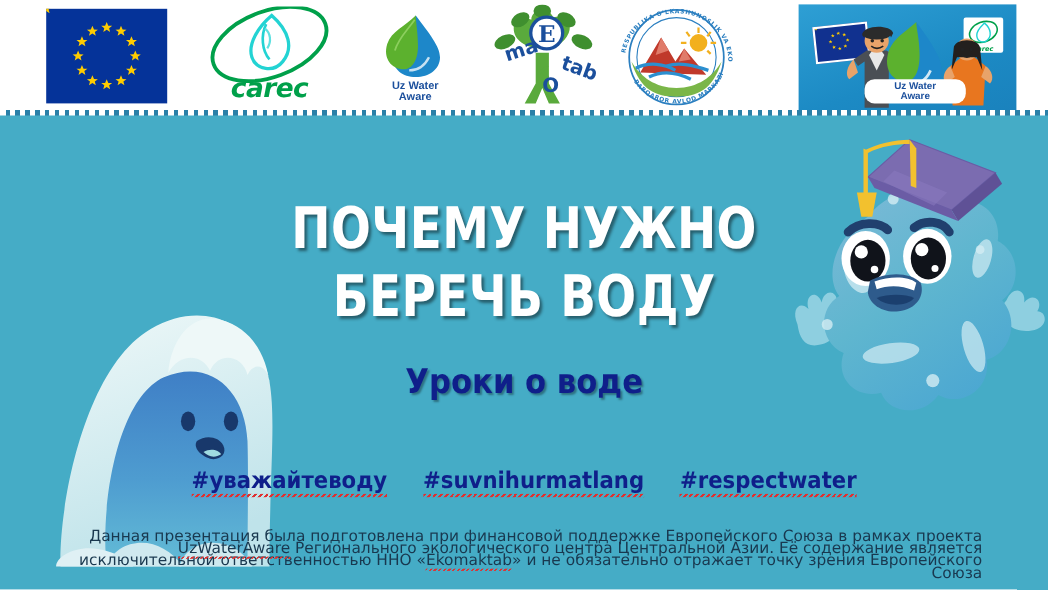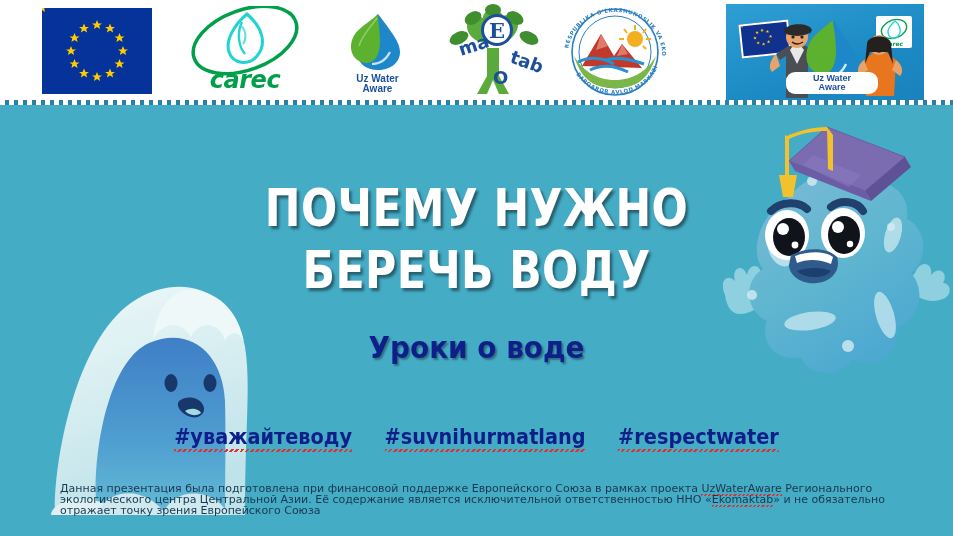--- a/index.html
+++ b/index.html
@@ -63,22 +63,22 @@
      font-family:"DejaVu Sans",sans-serif;font-weight:bold;font-size:31px;line-height:36px;
      text-shadow:2px 2px 2px rgba(0,0,0,.35);transform:scaleX(.9);transform-origin:50% 50%;}
 
   .hashtags{position:absolute;left:0;top:320px;width:953px;text-align:center;color:#0f1f8a;
      font-family:"DejaVu Sans",sans-serif;font-weight:bold;font-size:21px;
      transform:scaleX(.92);transform-origin:50% 50%;}
   .hashtags .tag{display:inline-block;margin:0 14px;position:relative;}
   .hashtags .tag::after{content:"";position:absolute;left:0;right:0;bottom:-3px;height:3px;
      background:repeating-linear-gradient(135deg,#e03030 0 2px,transparent 2px 4px);}
 
-  .disclaimer{position:absolute;left:60px;top:378px;width:833px;text-align:left;color:#19384f;
-     font-family:"DejaVu Sans",sans-serif;font-size:11px;line-height:11px;}
+  .disclaimer{position:absolute;left:60px;top:378px;width:833px;text-align:right;color:#19384f;
+     font-family:"DejaVu Sans",sans-serif;font-size:14px;line-height:11px;}
   .disclaimer u{text-decoration:none;position:relative;}
   .disclaimer u::after{content:"";position:absolute;left:0;right:0;bottom:-1px;height:2px;
      background:repeating-linear-gradient(135deg,#e03030 0 1.5px,transparent 1.5px 3px);}
 
   
   .wave{position:absolute;left:45px;top:110px;width:215px;height:315px;}
   
   .drop{position:absolute;left:715px;top:0px;width:240px;height:330px;}
 </style>
 </head>

